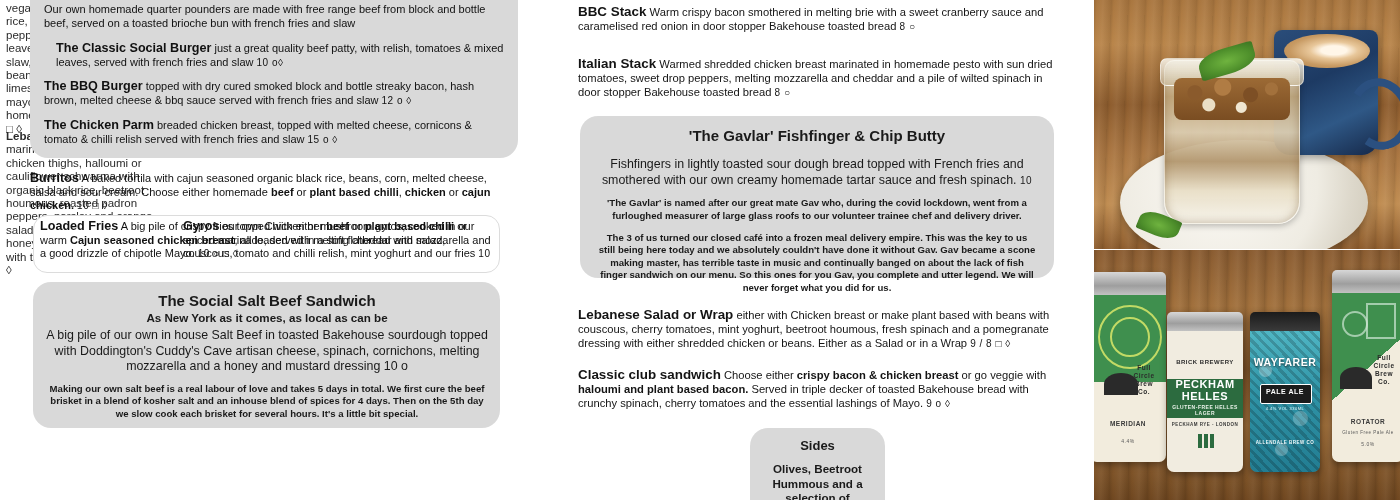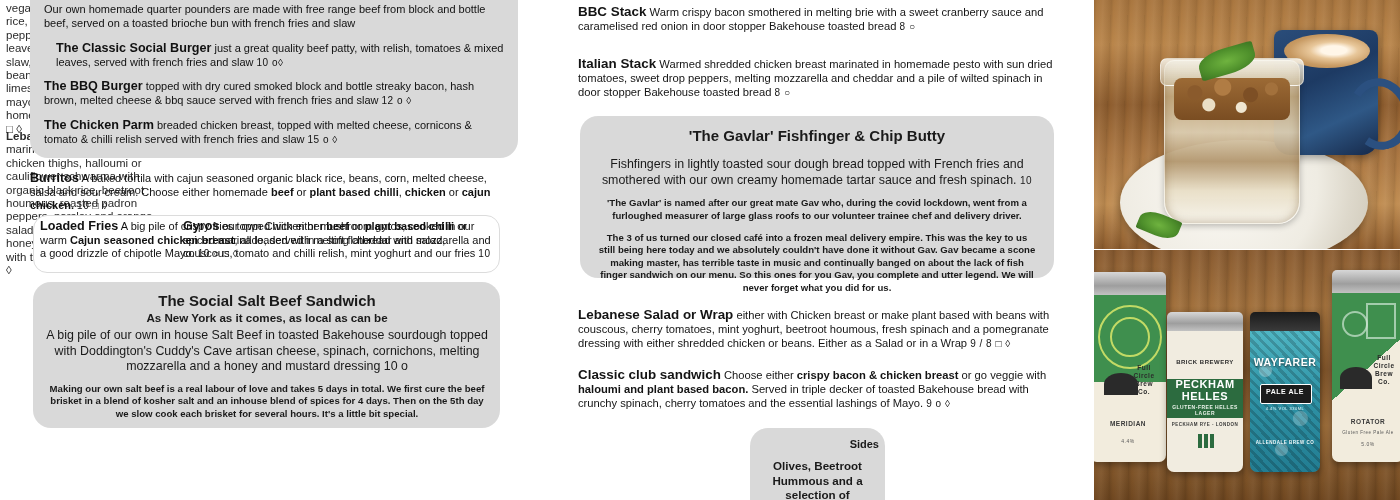--- a/index.html
+++ b/index.html
@@ -32,21 +32,21 @@
   .mid-item .nm{font-weight:700;font-size:13.4px;}
   .mid-item .strong{font-weight:700;}
 
   
   .feature{position:absolute;text-align:center;}
   .feature .ttl{font-weight:700;font-size:15px;line-height:19px;}
   .feature .sub{font-weight:700;font-size:11.6px;line-height:15px;}
   .feature .body{font-size:12.4px;line-height:15.6px;}
   .feature .story{font-weight:700;font-size:9.6px;line-height:12.4px;}
 
-  .sides-ttl{font-weight:700;font-size:11px;text-align:right;}
+  .sides-ttl{font-weight:700;font-size:13px;text-align:center;}
   .sides-body{font-weight:700;font-size:11.6px;line-height:14.6px;text-align:center;}
 
   
   .photo{position:absolute;overflow:hidden;}
   .wood{
     position:absolute;inset:0;
     background:
       repeating-linear-gradient(92deg,
         rgba(0,0,0,.10) 0px, rgba(0,0,0,0) 3px, rgba(255,255,255,.05) 9px, rgba(0,0,0,.07) 17px),
       linear-gradient(180deg,#a9763f 0%,#b9854a 18%,#8e5d2e 42%,#a87440 60%,#c08d52 82%,#8d5c2d 100%);

